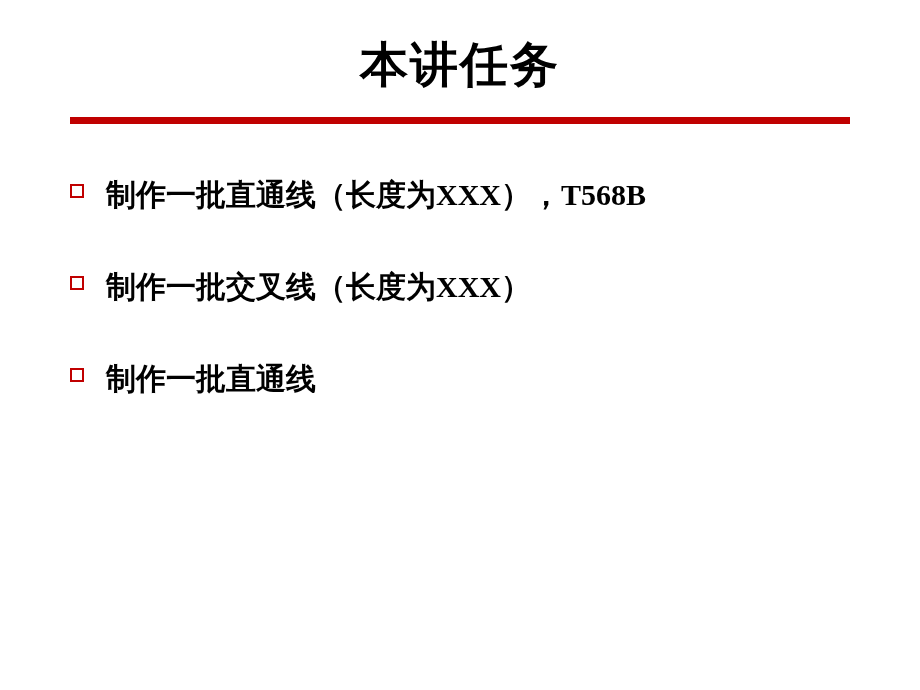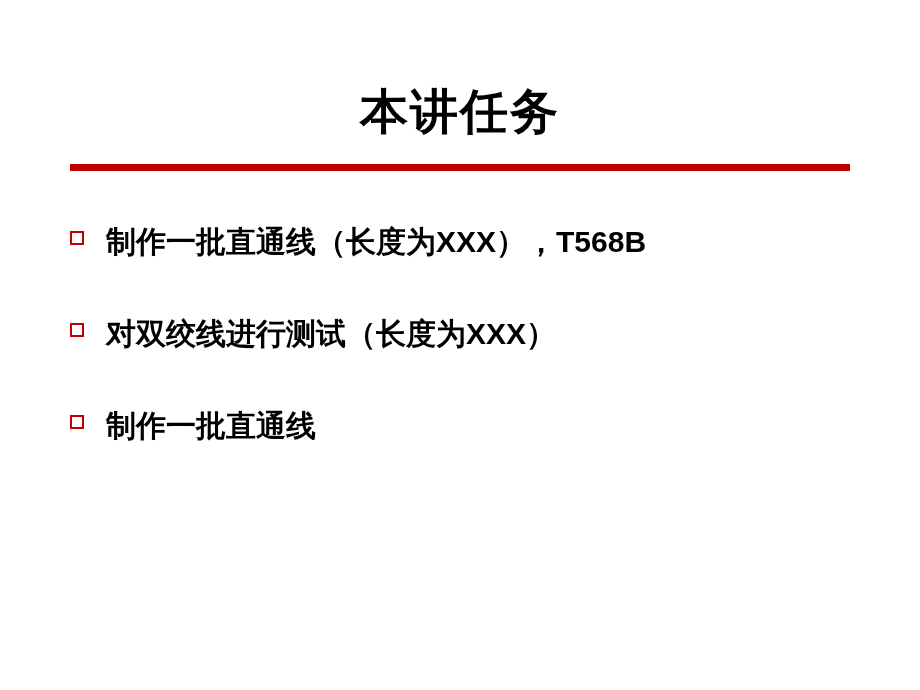--- a/index.html
+++ b/index.html
@@ -11,21 +11,21 @@
       width: 920px;
       height: 690px;
       background: #ffffff;
       font-family: "Microsoft YaHei", "SimHei", sans-serif;
       position: relative;
       overflow: hidden;
     }
     .slide {
       width: 100%;
       height: 100%;
-      padding: 80px 70px 40px 70px;
+      padding: 33px 70px 40px 70px;
     }
     .title {
       text-align: center;
       font-size: 48px;
       font-weight: bold;
       color: #000000;
       margin-bottom: 20px;
       letter-spacing: 2px;
     }
     .divider {
@@ -50,36 +50,36 @@
       background: #ffffff;
       margin-right: 22px;
       margin-top: 10px;
       flex-shrink: 0;
     }
     .bullet-text {
       font-size: 30px;
       font-weight: bold;
       color: #000000;
       line-height: 1.4;
-      font-family: Liberation Sans, sans-serif;
+      font-family: Liberation Serif, serif;
     }
   </style>
 </head>
 <body>
 
 <div class="slide">
   <h1 class="title">本讲任务</h1>
   <div class="divider"></div>
   <ul class="bullet-list">
     <li class="bullet-item">
       <span class="bullet-marker"></span>
       <span class="bullet-text">制作一批直通线（长度为XXX），T568B</span>
     </li>
     <li class="bullet-item">
       <span class="bullet-marker"></span>
-      <span class="bullet-text">对双绞线进行测试（长度为XXX）</span>
+      <span class="bullet-text">制作一批交叉线（长度为XXX）</span>
     </li>
     <li class="bullet-item">
       <span class="bullet-marker"></span>
       <span class="bullet-text">制作一批直通线</span>
     </li>
   </ul>
 </div>
 
 </body></html>

